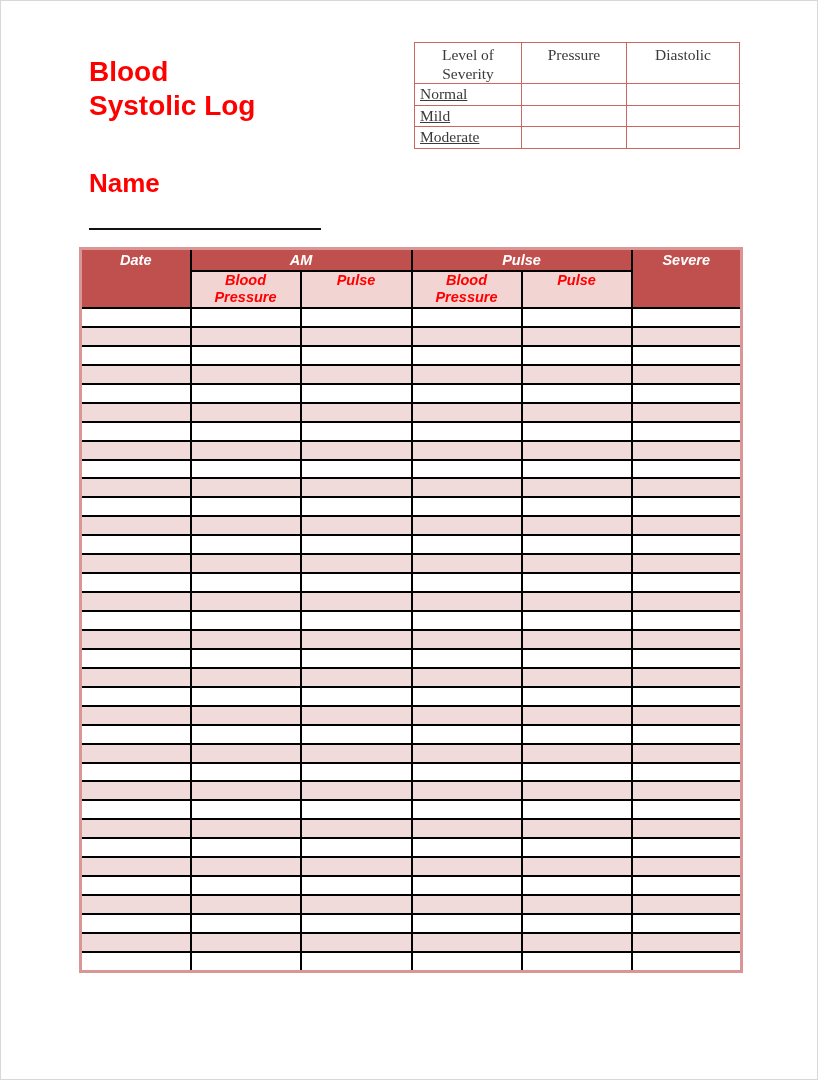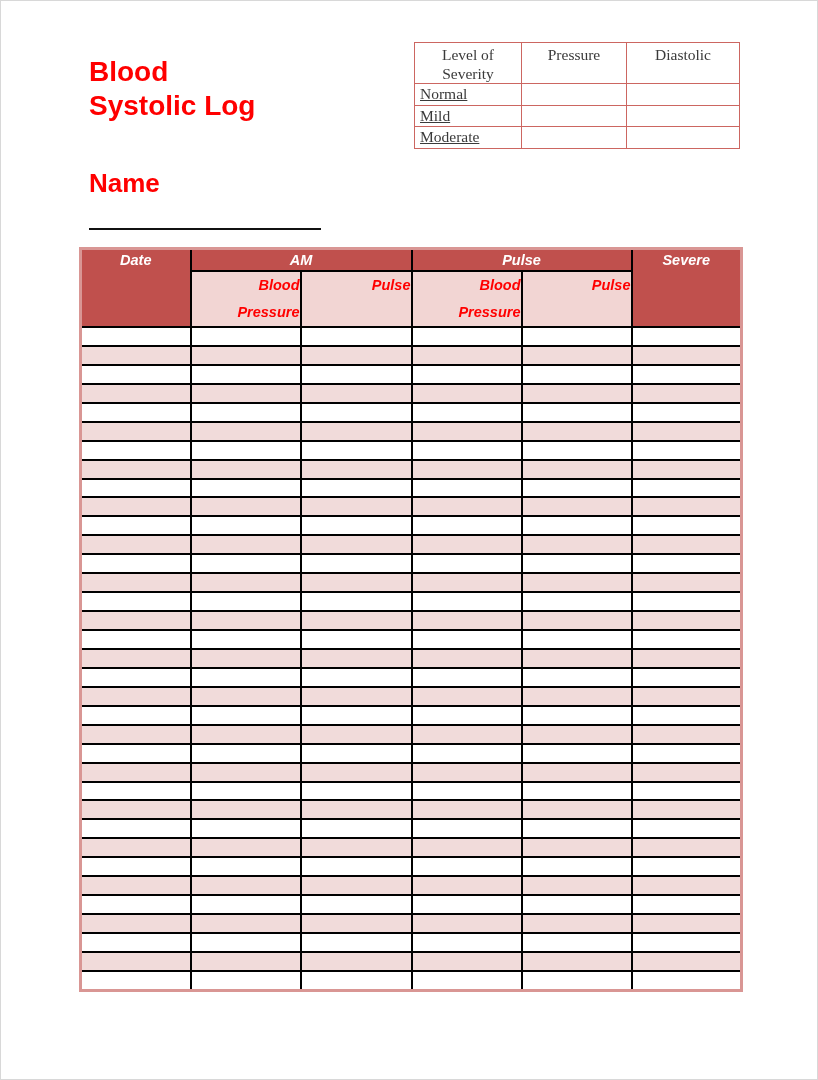--- a/index.html
+++ b/index.html
@@ -66,24 +66,23 @@
   }
   .log-table thead th{
     font-size:14.5px;font-weight:bold;text-align:center;vertical-align:top;font-style:italic;
   }
   .log-table th.red{
     background:var(--header-bg,#c0504d);
     color:var(--header-text,#ffffff);
   }
   .log-table tr.group-row th{height:17px;line-height:20px;}
   .log-table tr.sub-row th{
-    height:35px;line-height:27px;
+    height:35px;line-height:17px;
     background:var(--subheader-bg,#f2d5d3);
     color:var(--subheader-text,#ff0000);
-    text-align:right;
   }
   .sub-label{display:inline-block;max-width:80px;}
   .log-table tbody td{height:16.95px;background:#ffffff;}
   .log-table tbody tr.alt td{background:var(--row-alt-bg,#f1dbda);}
 </style>
 </head>
 <body>
 
 <div class="page">
 

